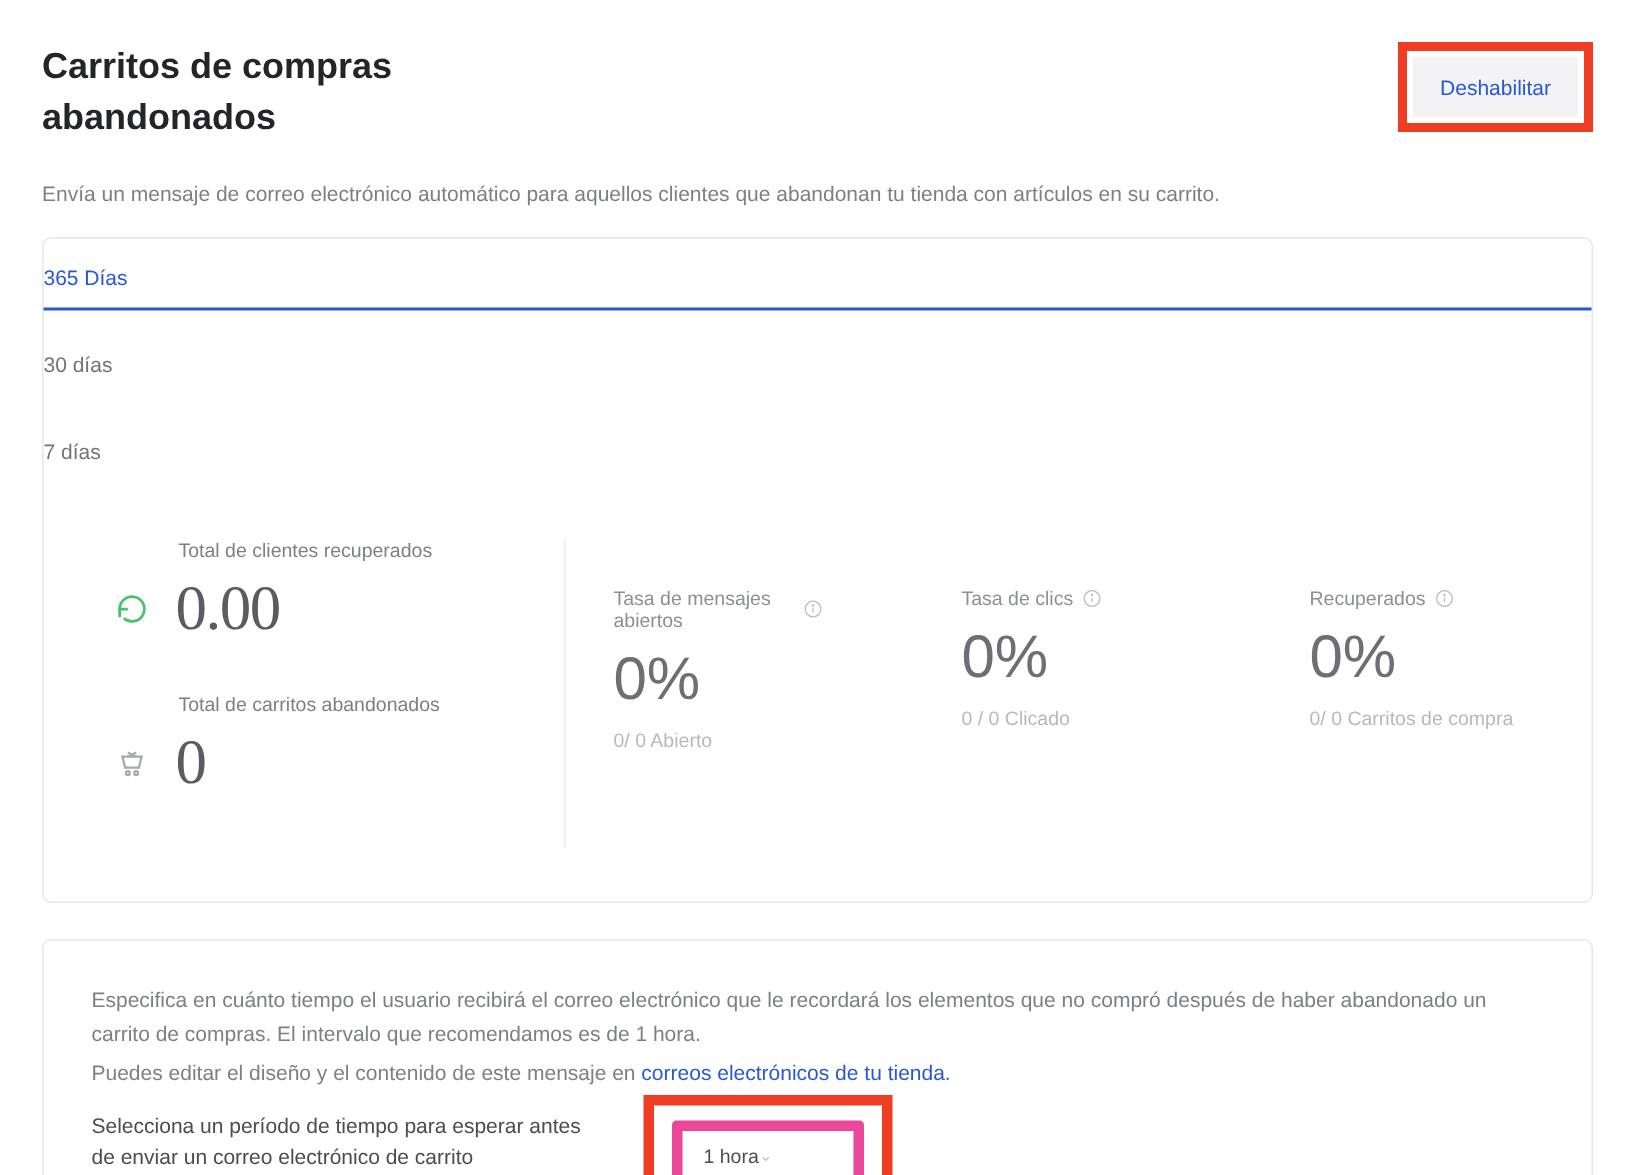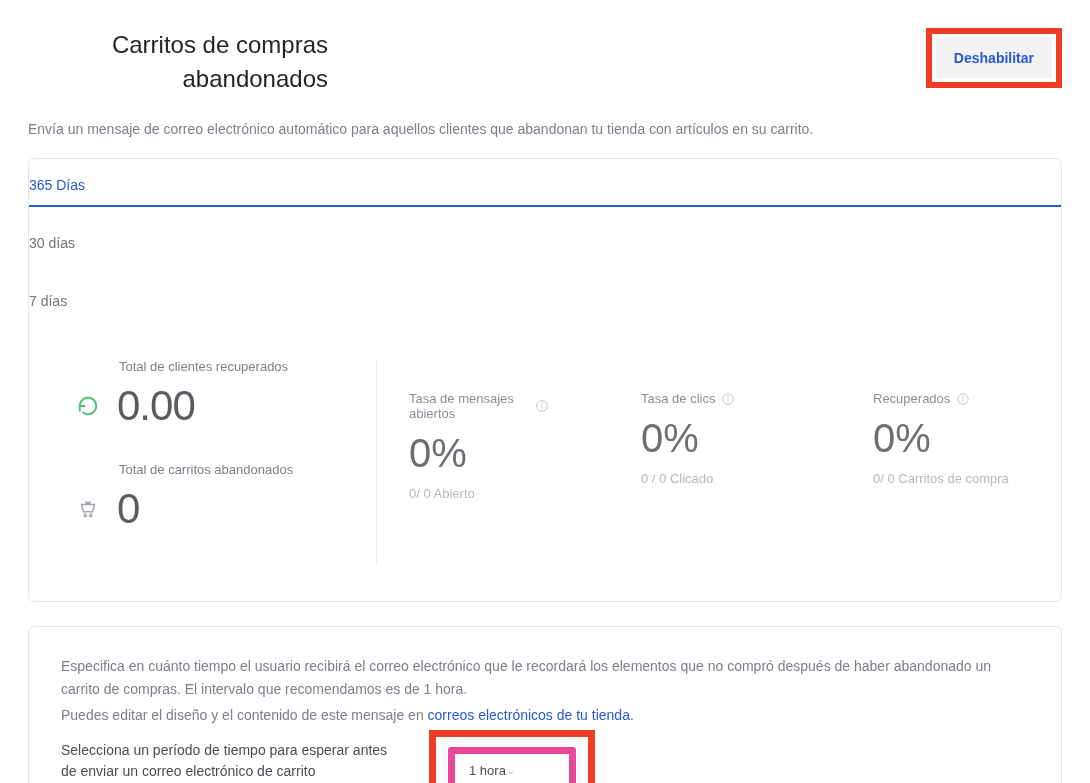--- a/index.html
+++ b/index.html
@@ -11,35 +11,34 @@
   width: 1090px;
 }
 .header-row {
   display: flex;
   justify-content: space-between;
   align-items: flex-start;
   margin-bottom: 24px;
 }
 .page-title {
   font-size: 24px;
-  font-weight: 400;
+  font-weight: 700;
   line-height: 1.4;
   max-width: 300px;
-  text-align: right;
 }
 .btn-highlight-box {
   border: 6px solid #ef3d23;
   padding: 4px;
   display: inline-block;
 }
 .disable-btn {
   background: #f3f3f6;
   border: none;
   color: #2758d6;
-  font-weight: 700;
+  font-weight: 400;
   font-size: 14px;
   padding: 12px 18px;
   cursor: pointer;
 }
 .description {
   color: #7c7f88;
   font-size: 14px;
   margin-bottom: 18px;
   line-height: 1.5;
 }
@@ -87,20 +86,21 @@
   color: #7c7f88;
   font-size: 13px;
   margin-bottom: 8px;
   margin-left: 42px;
 }
 .stat-value-big {
   font-size: 42px;
   font-weight: 400;
   color: #5a5c61;
   letter-spacing: -1px;
+  font-family: Liberation Serif, serif;
 }
 .icon-circle {
   width: 22px;
   height: 22px;
   display: inline-flex;
   align-items: center;
   justify-content: center;
 }
 .refresh-icon svg { stroke: #45c26a; fill: none; }
 .cart-icon svg { stroke: #a6a8af; fill: none; }

